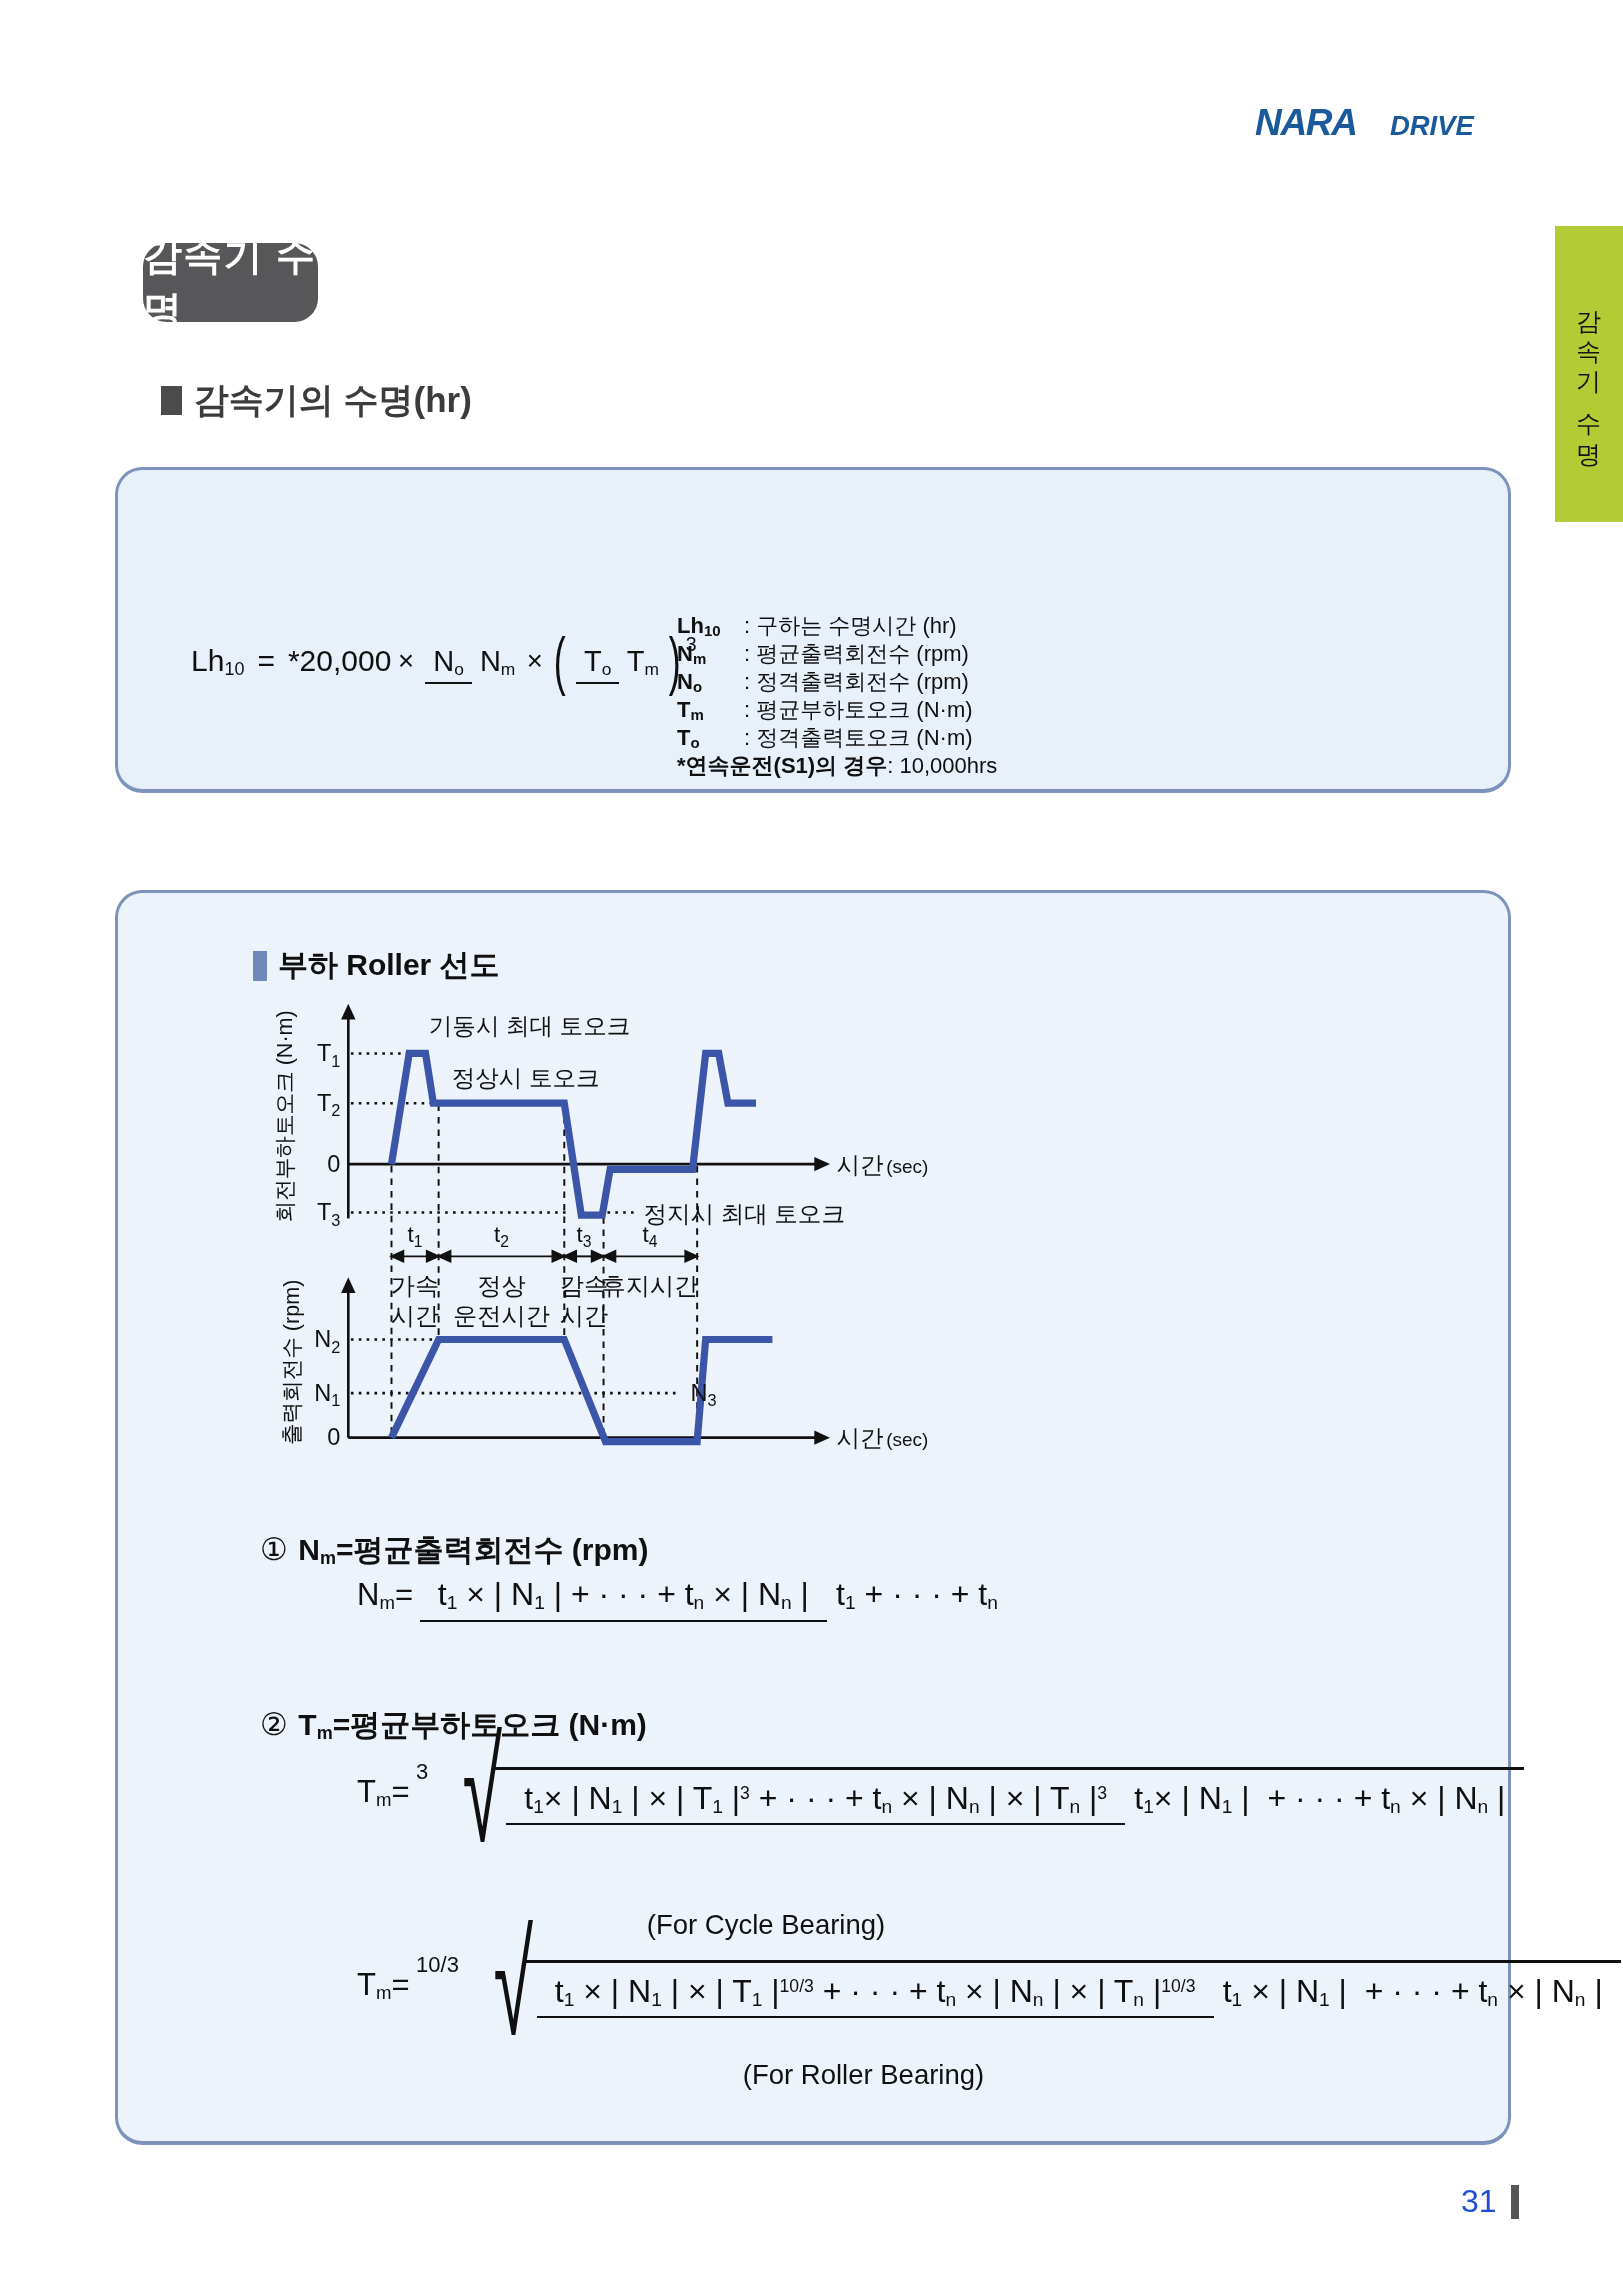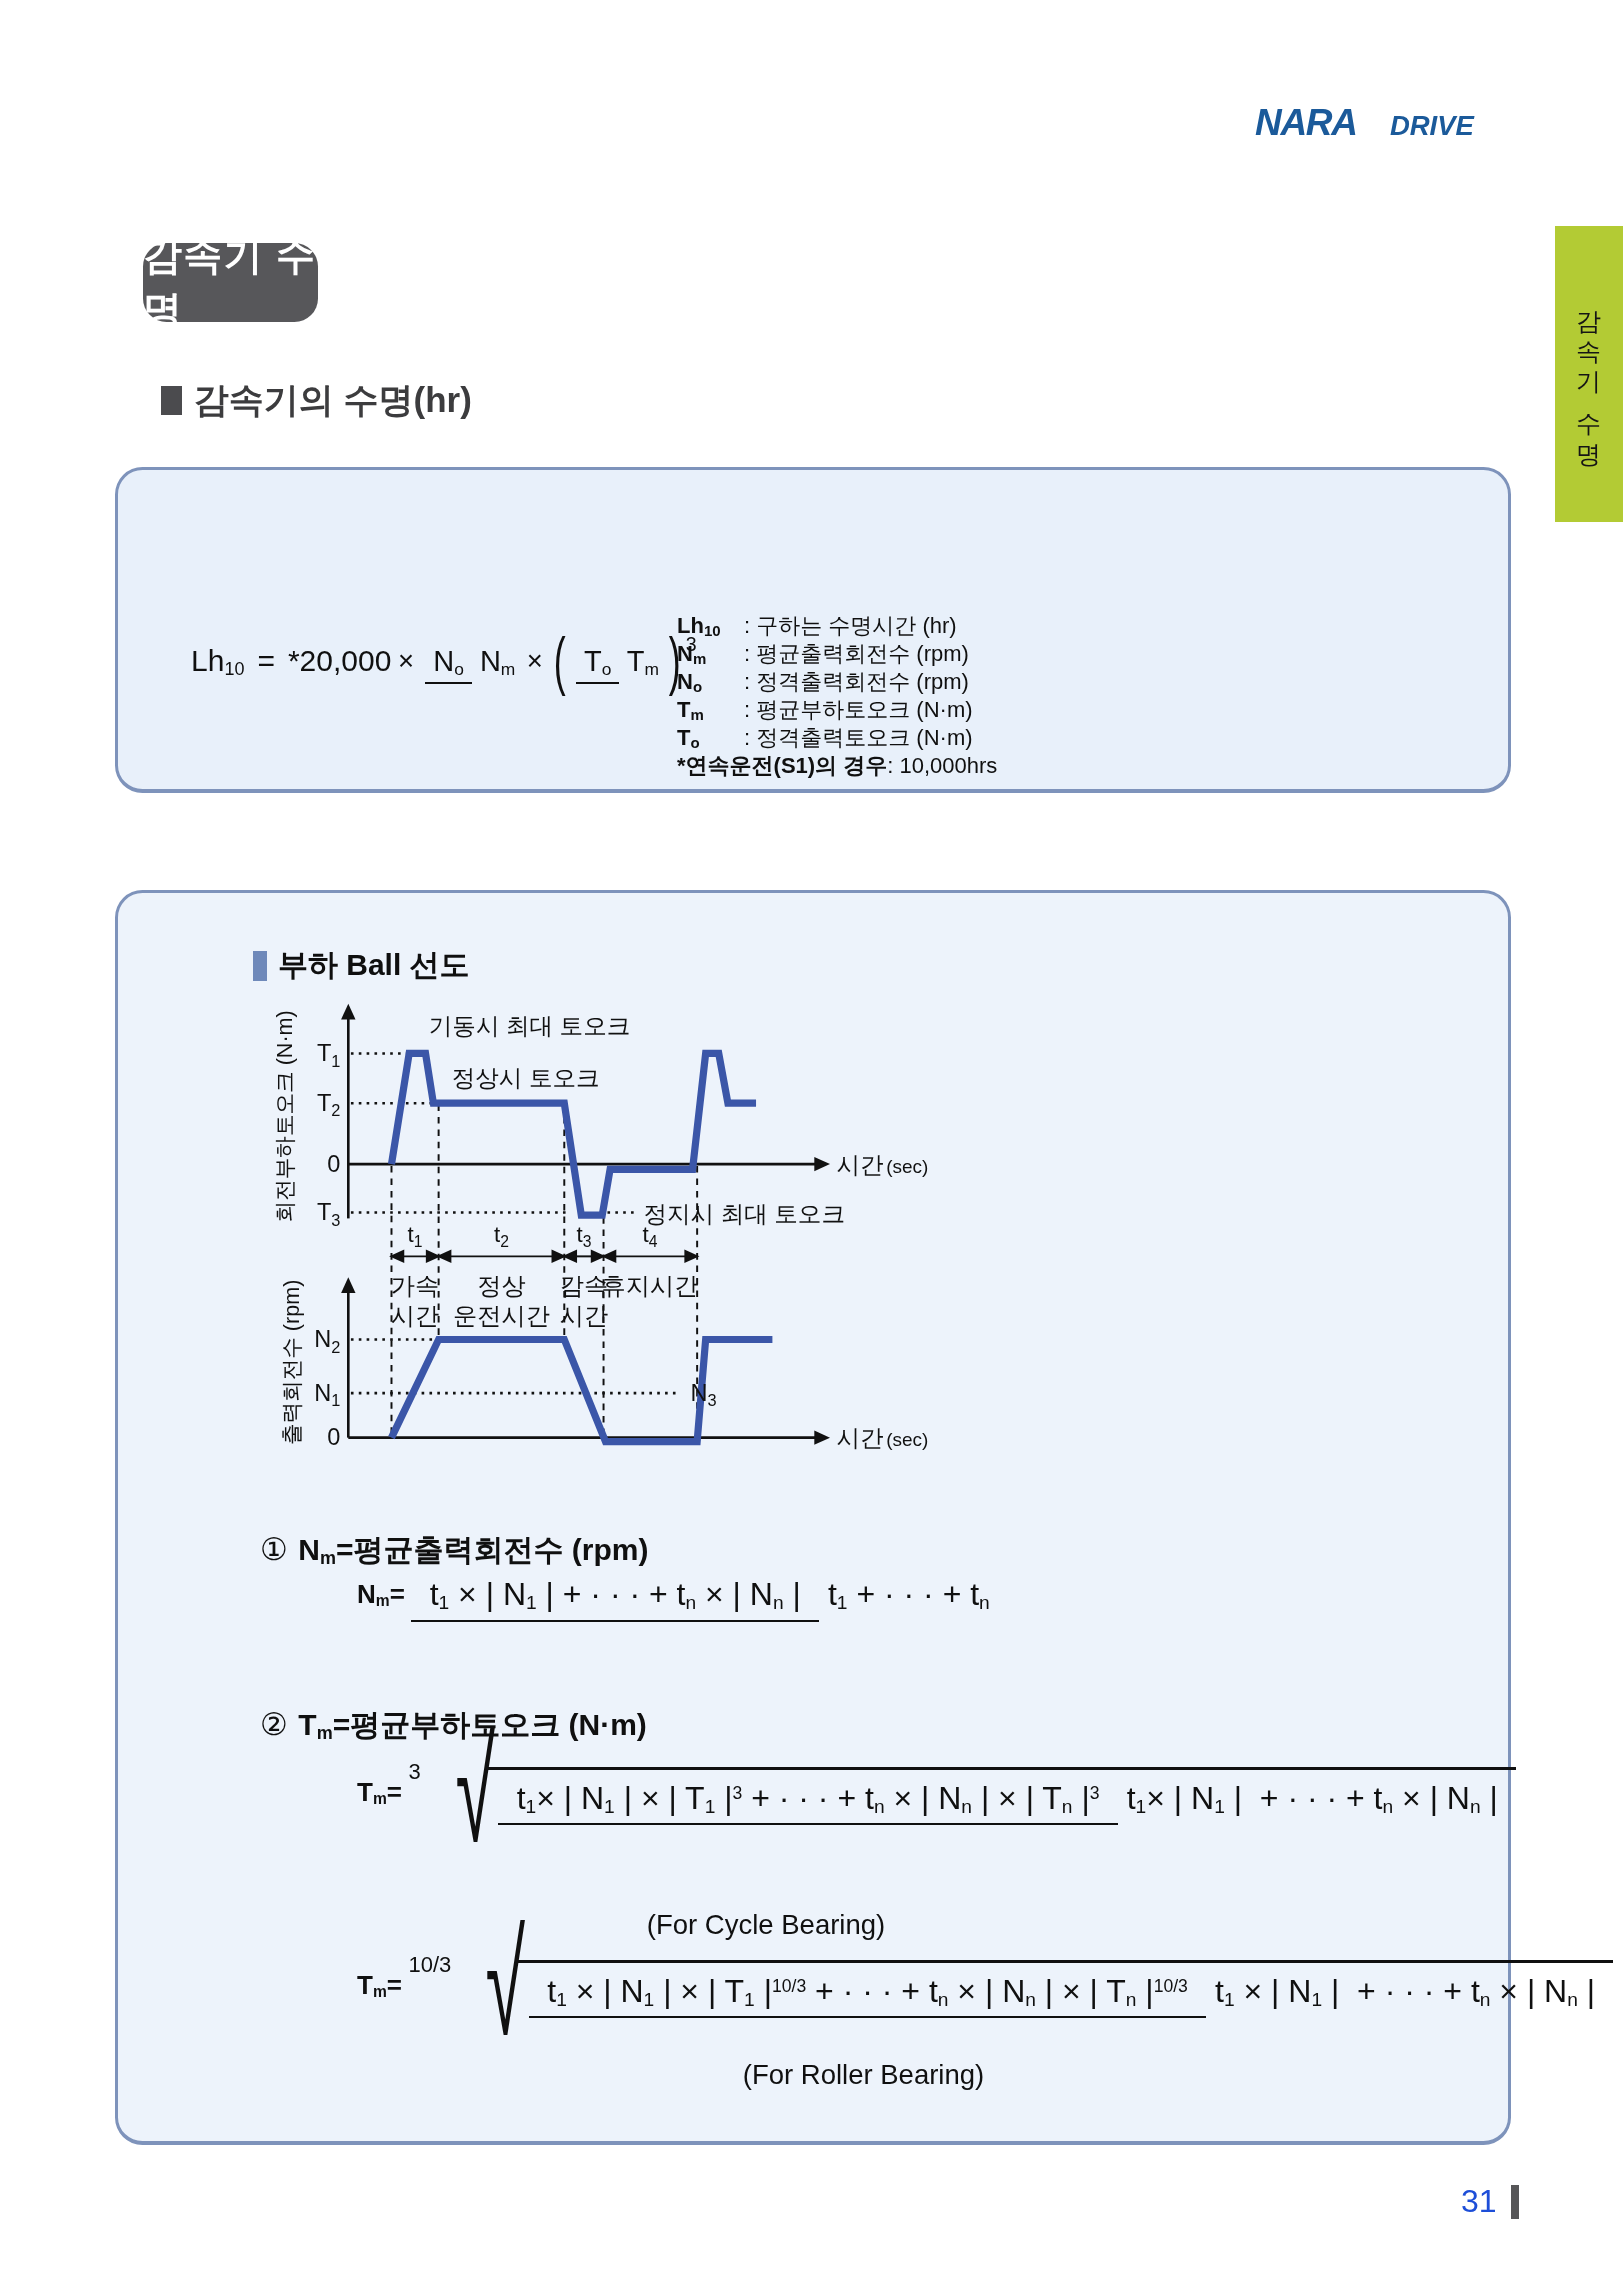--- a/index.html
+++ b/index.html
@@ -61,21 +61,21 @@
 
   #diagram{left:275px;top:1001px;}
 
   
   .f-item-head{display:flex;align-items:baseline;font-weight:700;color:#101010;font-size:30px;}
   #item1Head{left:260px;top:1530px;}
   #item2Head{left:260px;top:1705px;}
   .f-circ{font-weight:400;margin-right:10.5px;font-size:31px;}
   .f-row{display:flex;align-items:center;color:#101010;font-size:27.5px;}
   #nmFormula{left:357px;top:1576px;}
-  .lead{font-size:26px;margin-right:6.5px;white-space:pre;font-weight:bold;}
+  .lead{font-size:31px;margin-right:6.5px;white-space:pre;}
   .frac2{display:inline-block;text-align:center;font-size:32px;}
   .frac2 .fnum{padding:0 18.3px 7.9px;border-bottom:2.6px solid #101010;white-space:pre;}
   .frac2 .fden{padding-top:7.9px;white-space:pre;}
   #ballFormula{left:357px;top:1743px;}
   #rollerFormula{left:357px;top:1936px;}
   .rad{display:flex;align-items:center;}
   .rad-idx{font-size:22px;margin-right:-5.2px;transform:translateY(-19.6px);white-space:pre;}
   .rad-sign{font-size:144px;font-weight:400;line-height:98px;margin-right:-9.2px;transform:scaleX(0.5);transform-origin:center right;}
   .rad-body{border-top:3.3px solid #101010;padding:9.2px 18.3px 0 13px;}
   .f-caption{font-size:27.5px;color:#101010;}
@@ -152,21 +152,21 @@
   </div>
   <div class="legend-row">
     <span class="lg-term"><span>*연속운전(S1)의 경우</span><span class="lg-sub"></span></span>
     <span class="lg-desc">: 10,000hrs</span>
   </div>
 </div>
 
 <div class="abs box" id="cycleBox"></div>
 <div class="abs cycle-head">
   <span class="cycle-bullet"></span>
-  <span class="cycle-title">부하 Ball 선도</span>
+  <span class="cycle-title">부하 Roller 선도</span>
 </div>
 
 <svg class="abs" id="diagram" width="877" height="478" viewBox="0 0 1340 730">
 
   <line x1="116" y1="80" x2="205" y2="80" stroke="#111" stroke-width="4" stroke-dasharray="4 8"></line>
   <line x1="116" y1="156" x2="248" y2="156" stroke="#111" stroke-width="4" stroke-dasharray="4 8"></line>
   <line x1="116" y1="323" x2="446" y2="323" stroke="#111" stroke-width="4" stroke-dasharray="4 8"></line>
   <line x1="508" y1="323" x2="556" y2="323" stroke="#111" stroke-width="4" stroke-dasharray="4 8"></line>
 
   <line x1="116" y1="517" x2="248" y2="517" stroke="#111" stroke-width="4" stroke-dasharray="4 8"></line>

